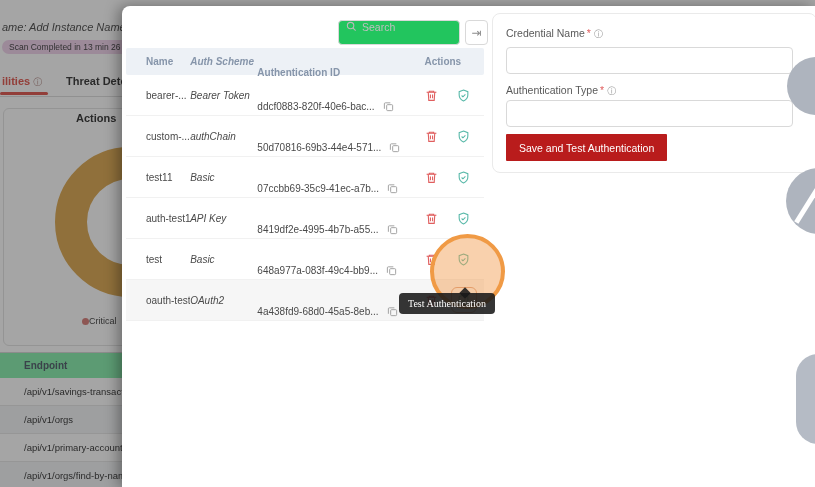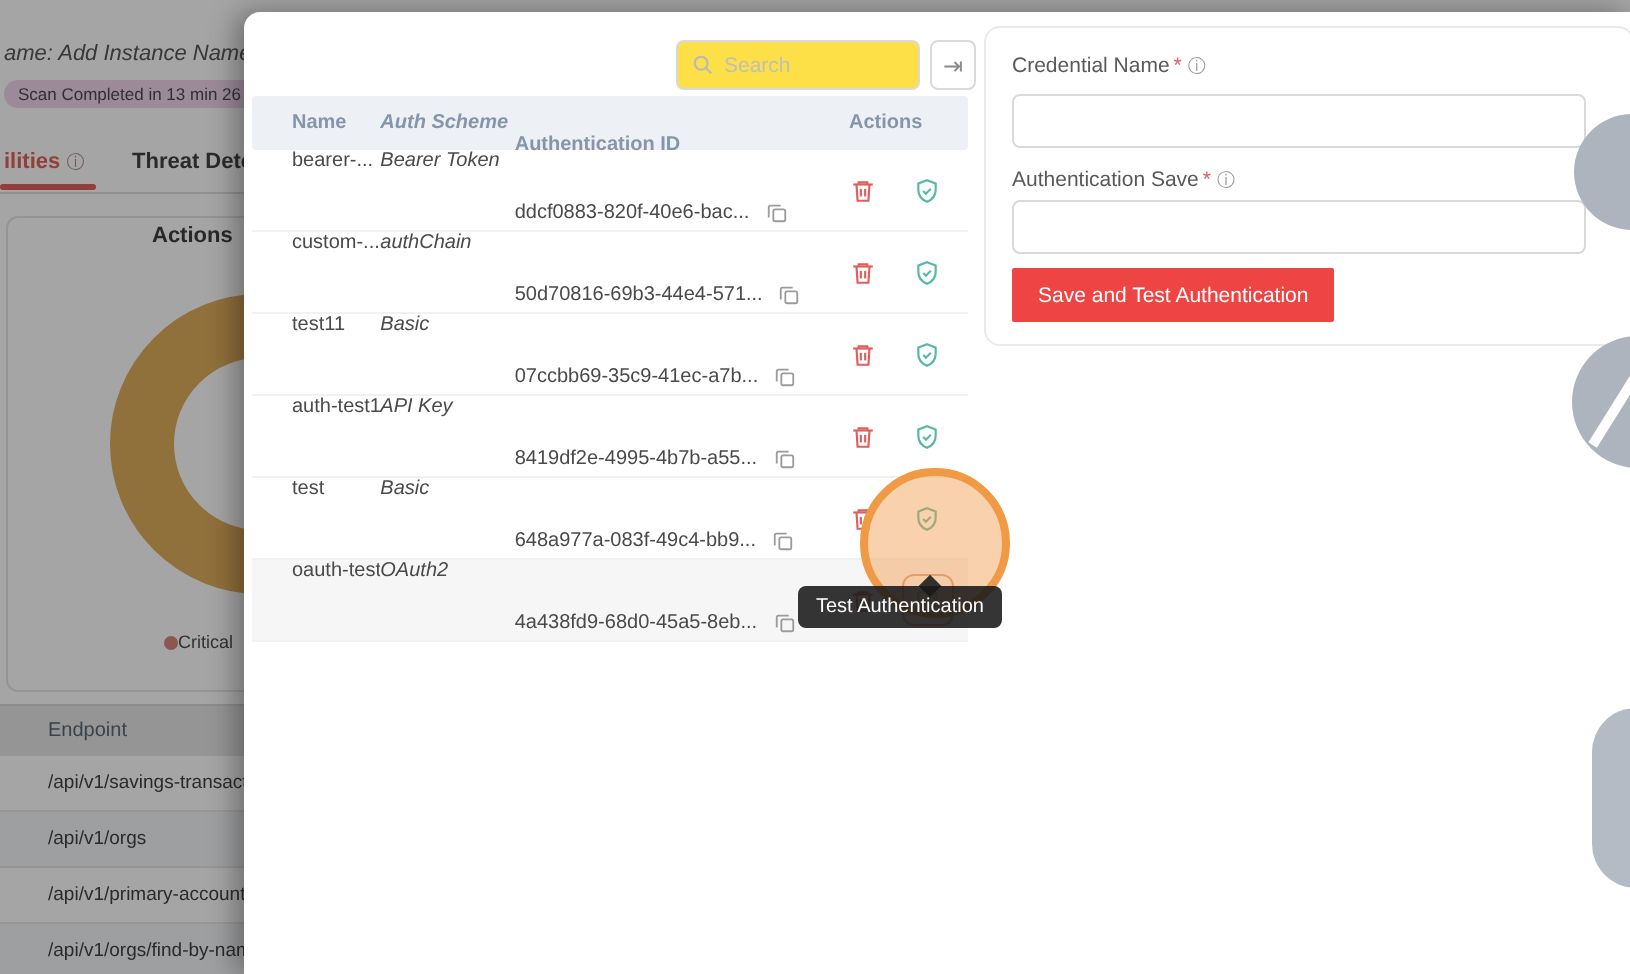--- a/index.html
+++ b/index.html
@@ -19,69 +19,69 @@
   .tab-underline { position:absolute; left:0; top:92px; width:48px; height:3px; background:#e0544c; border-radius:2px; }
   .tab-divider { position:absolute; left:0; top:96px; width:140px; height:1px; background:#ddd; }
   .bg-card { position:absolute; left:3px; top:108px; width:137px; height:238px; background:#fff; border:1px solid #e3e3e3; border-radius:6px; }
   .chart-title { position:absolute; left:76px; top:112px; font-weight:bold; font-size:11px; color:#2f2f2f; white-space:nowrap; }
   .donut { position:absolute; left:55px; top:147px; width:150px; height:150px; border:32px solid #dca74f; border-radius:50%; }
   .legend { position:absolute; left:82px; top:316px; display:flex; gap:11px; font-size:9px; color:#3f3f3f; white-space:nowrap; align-items:center; }
   .legend .it { display:flex; align-items:center; gap:0; }
   .dot { width:7px; height:7px; border-radius:50%; display:inline-block; }
   .dot.crit { background:#d77c77; } .dot.high { background:#cfa14f; }
   .ep-table { position:absolute; left:0; top:352px; width:140px; }
-  .ep-head { height:26px; line-height:26px; background:#e5e5e5; border-top:1px solid #d5d5d5;
-    color:#4e5a68; font-weight:normal; font-size:10px; padding-left:24px; }
+  .ep-head { height:26px; line-height:26px; background:#86efac; border-top:1px solid #d5d5d5;
+    color:#4e5a68; font-weight:bold; font-size:10px; padding-left:24px; }
   .ep-row { height:28px; line-height:28px; font-size:9.5px; color:#333; padding-left:24px;
     border-bottom:1px solid #e7e7e7; white-space:nowrap; overflow:hidden; }
   .ep-row:nth-child(even) { background:#f3f5f7; }
   .backdrop { position:absolute; inset:0; z-index:5; background:rgba(30,30,30,0.40); }
 
   
   .modal { position:absolute; left:122px; top:6px; width:693px; height:481px; z-index:10;
     background:#fff; border-top-left-radius:8px; box-shadow:-4px 0 14px rgba(0,0,0,0.35); }
   .search-box { position:absolute; left:216px; top:14px; width:122px; height:25px;
-    border:1px solid #d9d9d9; border-radius:4px; display:flex; align-items:center; padding:0 7px; gap:5px; background:#fde047; }
+    border:1px solid #d9d9d9; border-radius:4px; display:flex; align-items:flex-start; padding:0 7px; gap:5px; background:#22c55e; }
   .search-box input { border:none; outline:none; width:100%; font-size:10.5px; color:#555; background:transparent;
     font-family:"Liberation Sans", sans-serif; }
   .search-box input::placeholder { color:#bfbfbf; }
   .collapse-btn { position:absolute; left:343px; top:14px; width:23px; height:25px; border:1px solid #d9d9d9;
     border-radius:4px; background:#fff; color:#8c8c8c; font-size:12px; display:flex; align-items:center; justify-content:center; cursor:pointer; }
 
   .ctable { position:absolute; left:4px; top:42px; width:358px; font-size:10px; }
   .chead { display:flex; align-items:center; height:27px; background:#edf1f6; border-radius:2px;
     font-weight:bold; color:#8695aa; padding-left:20px; }
-  .crow { display:flex; height:41px; border-bottom:1px solid #f1f1f1; color:#4a4a4a; padding-left:20px; }
+  .crow { display:flex; align-items:center; height:41px; border-bottom:1px solid #f1f1f1; color:#4a4a4a; padding-left:20px; }
   .crow.hl { background:#f6f6f6; }
   .col1 { width:46px; white-space:nowrap; overflow:hidden; }
   .col2 { width:70px; white-space:nowrap; overflow:hidden;font-style:italic; }
   .col3 { width:170px; display:flex; align-items:center; gap:8px; white-space:nowrap;margin-top:22px; }
   .col4 { width:66px; display:flex; align-items:center; gap:13px; padding-left:4px; }
   .icon-btn { display:inline-flex; align-items:center; justify-content:center; cursor:pointer; background:none; border:none; padding:0; }
   .shield-wrap { width:26px; height:26px; border:1px solid transparent; border-radius:6px;
     display:inline-flex; align-items:center; justify-content:center; }
   .crow.hl .shield-wrap { border-color:#d9a185; }
 
   .hl-circle { position:absolute; left:308px; top:228px; width:75px; height:75px; border-radius:50%;
     border:4px solid #f09a45; background:rgba(242,153,74,0.45); z-index:3; }
   .tooltip { position:absolute; left:277px; top:287px; background:rgba(25,25,25,0.88); color:#fff;
-    font-size:10px; padding:5px 9px; border-radius:4px; z-index:4; white-space:nowrap; }
+    font-size:10px; padding:5px 9px; border-radius:4px; z-index:4; white-space:nowrap;font-family:Liberation Serif, serif; }
   .tooltip::before { content:""; position:absolute; top:-4px; left:62px; width:8px; height:8px;
     background:rgba(25,25,25,0.88); transform:rotate(45deg); }
 
   .form-card { position:absolute; left:370px; top:7px; right:-2px; height:160px;
     border:1px solid #eaeaea; border-radius:8px; background:#fff; }
   .f-label { position:absolute; left:13px; font-size:10.5px; color:#595959; white-space:nowrap; }
   .f-label .req { color:#e05e5e; margin-left:2px; }
   .f-label .info { color:#999; font-size:9px; margin-left:3px; }
   .f-input { position:absolute; left:13px; width:287px; height:27px; border:1px solid #d9d9d9;
     border-radius:4px; font-size:10.5px; padding:0 8px; color:#444; outline:none;
     font-family:"Liberation Sans", sans-serif; }
   .lab1 { top:13px;text-align:center; } .inp1 { top:33px; } .lab2 { top:70px; } .inp2 { top:86px; }
-  .save-btn { position:absolute; left:13px; top:120px; height:27px; padding:0 13px; background:#ef4444;
+  .save-btn { position:absolute; left:13px; top:120px; height:27px; padding:0 13px; background:#b91c1c;
     color:#fff; border:none; border-radius:1px; font-size:10.5px; cursor:pointer;
     font-family:"Liberation Sans", sans-serif; }
 
   
   .g1 { position:absolute; left:787px; top:57px; width:58px; height:58px; border-radius:50%; background:#aeb4be; z-index:30; }
   .g2 { position:absolute; left:786px; top:168px; width:66px; height:66px; border-radius:50%; background:#aeb4be; z-index:30; overflow:hidden; }
   .g2::after { content:""; position:absolute; left:20px; top:12px; width:5px; height:46px; background:#fff; transform:rotate(32deg); }
   .g3 { position:absolute; left:796px; top:354px; width:60px; height:90px; border-radius:22px; background:#b5bbc5; z-index:30; }
 
   svg { display:block; }
@@ -350,21 +350,21 @@
 
     <div class="hl-circle"></div>
     <div class="tooltip">Test Authentication</div>
 
     <div class="form-card">
       <div class="f-label lab1">
         <span>Credential Name</span><span class="req">*</span><span class="info">ⓘ</span>
       </div>
       <input class="f-input inp1" type="text" value="" style="">
       <div class="f-label lab2">
-        <span>Authentication Save</span><span class="req">*</span><span class="info">ⓘ</span>
+        <span>Authentication Type</span><span class="req">*</span><span class="info">ⓘ</span>
       </div>
       <input class="f-input inp2" type="text" value="" style="">
       <button class="save-btn">Save and Test Authentication</button>
     </div>
   </div>
 
   <div class="g1"></div>
   <div class="g2"></div>
   <div class="g3"></div>
 </div>

